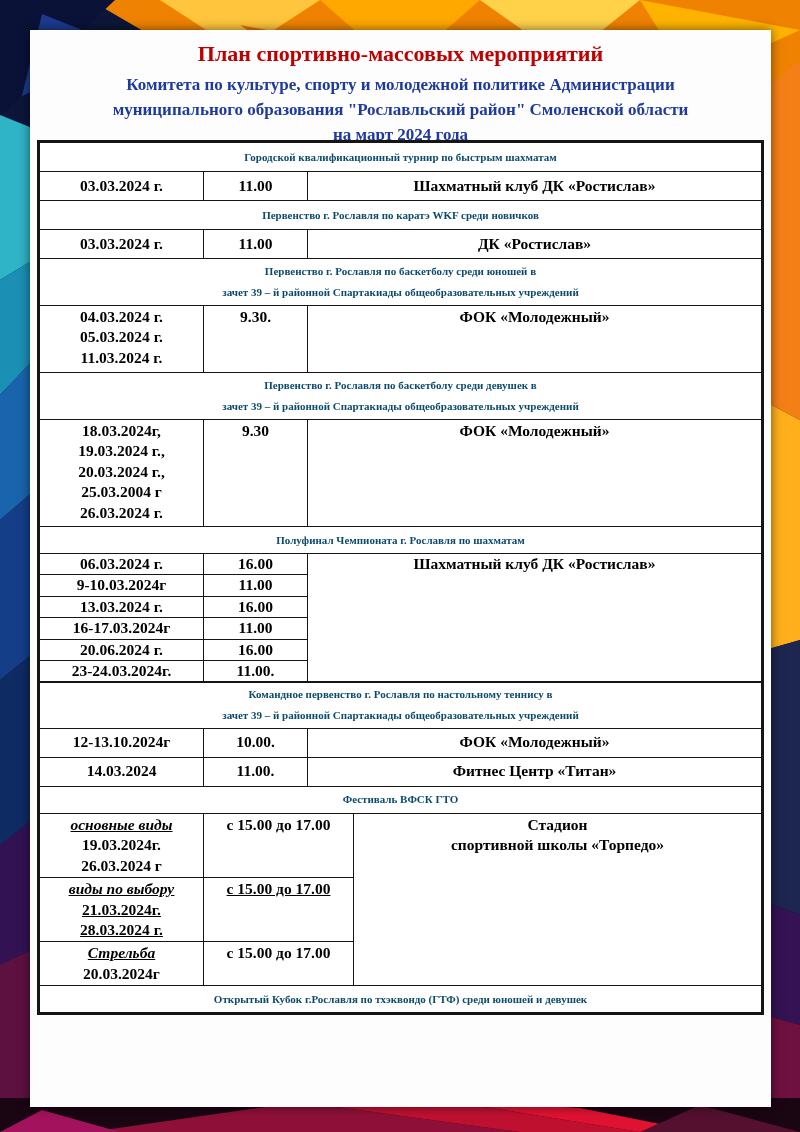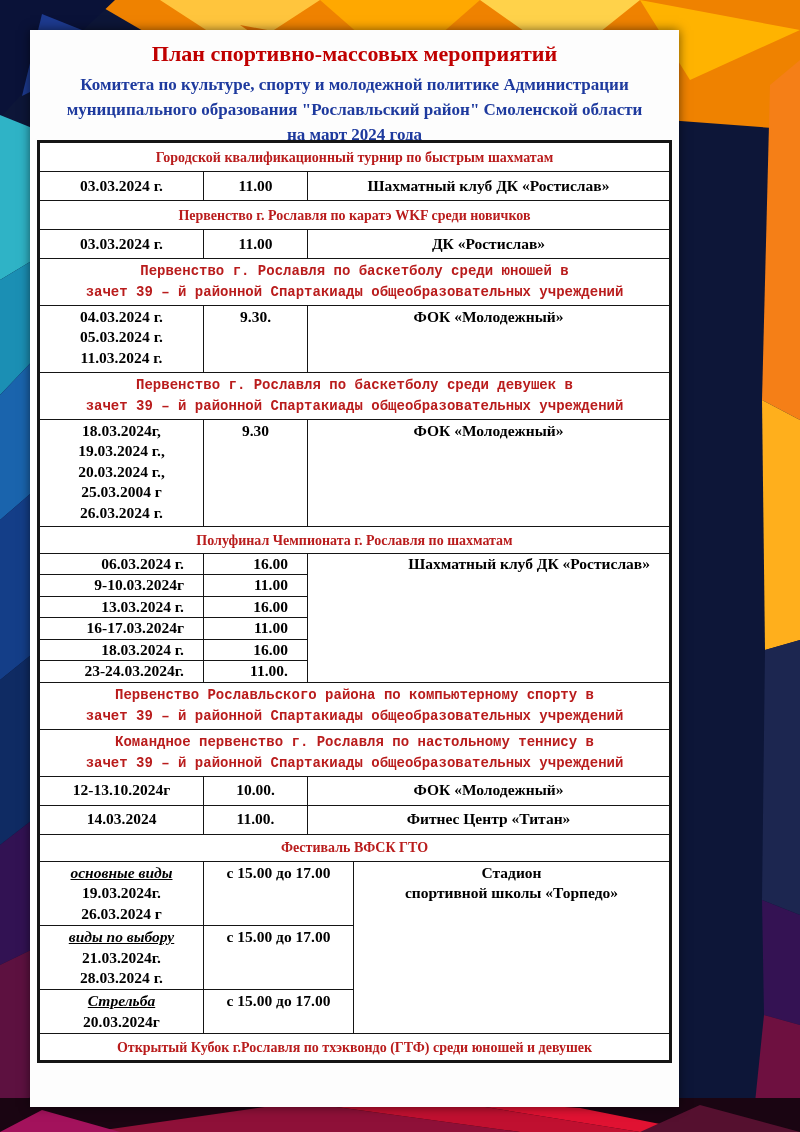--- a/index.html
+++ b/index.html
@@ -2,59 +2,59 @@
 <html><head>
 <meta charset="utf-8">
 <style>
   html,body { margin:0; padding:0; }
   body {
     width:800px; height:1132px; position:relative; overflow:hidden;
     font-family:"Liberation Serif", serif; background:#0d1638;
   }
   svg.bg { position:absolute; left:0; top:0; width:800px; height:1132px; display:block; }
   .paper {
-    position:absolute; left:30px; top:30px; width:649px; height:1077px;
+    position:absolute; left:30px; top:30px; width:741px; height:1077px;
     background:#fdfdfd; box-shadow:0 0 10px rgba(0,0,0,.55);
   }
   .doc-head { text-align:center; padding-top:9px; }
   .title {
     margin:0; font-size:22px; font-weight:bold; color:#c00000; line-height:30px;
   }
   .subtitle {
     margin:3px 0 1px; font-size:17px; font-weight:bold; color:#1e3a9e;
     line-height:25px; white-space:pre-line;
   }
   .tbl-wrap {
     position:absolute; left:7px; right:7px; top:110px;
     border:2px solid #151515; background:#fff;
   }
   table { border-collapse:collapse; width:100%; table-layout:fixed; }
   table + table { margin-top:-1px; }
   td {
     border:1px solid #151515; font-weight:bold; font-size:15.5px; color:#000;
-    text-align:center; padding:1px 19px; line-height:1.32; overflow:hidden;
+    text-align:center; padding:1px 0; line-height:1.32; overflow:hidden;
   }
   td.sec {
-    color:#b91c1c; font-size:14px; line-height:21px; white-space:pre-line;
+    color:#0c4a6e; font-size:11px; line-height:21px; white-space:pre-line;
     padding:1px 4px;
   }
   .pre { white-space:pre-line; }
   .vtop { vertical-align:top;margin-top:21px; }
   .glabel { font-style:italic; text-decoration:underline; }
   col.c1 { width:164px; } col.c2 { width:104px; }
   col.g1 { width:164px; } col.g2 { width:150px; }
   col.l1 { width:164px; } col.l2 { width:75px; }
-  tr.h20 td { height:20px; padding-top:0; padding-bottom:0;text-align:right; }
+  tr.h20 td { height:20px; padding-top:0; padding-bottom:0; }
   tr.h24 td { height:24px; }
   tr.h26 td { height:26px; }
   tr.h38 td { height:38px; }
-  tr.h44 td { height:44px;font-family:Liberation Mono, monospace; }
+  tr.h44 td { height:44px; }
   tr.h46 td { height:46px; }
   tr.h56 td { height:56px; }
-  tr.h57 td { height:57px; }
+  tr.h57 td { height:57px;text-decoration:underline; }
   tr.h64 td { height:64px; }
   tr.h104 td { height:104px; }
 </style>
 </head>
 <body>
 
 <svg class="bg" viewBox="0 0 800 1132" preserveAspectRatio="none">
   <rect width="800" height="1132" fill="#0d1638"></rect>
 
   <polygon points="90,0 800,0 800,130 600,115 300,70 150,35" fill="#ef8200"></polygon>
@@ -201,41 +201,37 @@
       </tr>
       <tr class="h20">
         <td>13.03.2024 г.</td>
         <td>16.00</td>
       </tr>
       <tr class="h20">
         <td>16-17.03.2024г</td>
         <td>11.00</td>
       </tr>
       <tr class="h20">
-        <td>18.03.2024 г.</td>
+        <td>20.06.2024 г.</td>
         <td>16.00</td>
       </tr>
       <tr class="h20">
         <td>23-24.03.2024г.</td>
         <td>11.00.</td>
       </tr>
     </tbody>
       </table>
 
     <table>
       <colgroup>
           <col class="c1">
           <col class="c2">
           <col>
         </colgroup>
       <tbody>
-          <tr class="h44">
-            <td colspan="3" class="sec">Первенство Рославльского района по компьютерному спорту в
-зачет 39 – й районной Спартакиады общеобразовательных учреждений</td>
-          </tr>
     </tbody>
       </table>
 
     <table>
       <colgroup>
           <col class="c1">
           <col class="c2">
           <col>
         </colgroup>
       <tbody>

